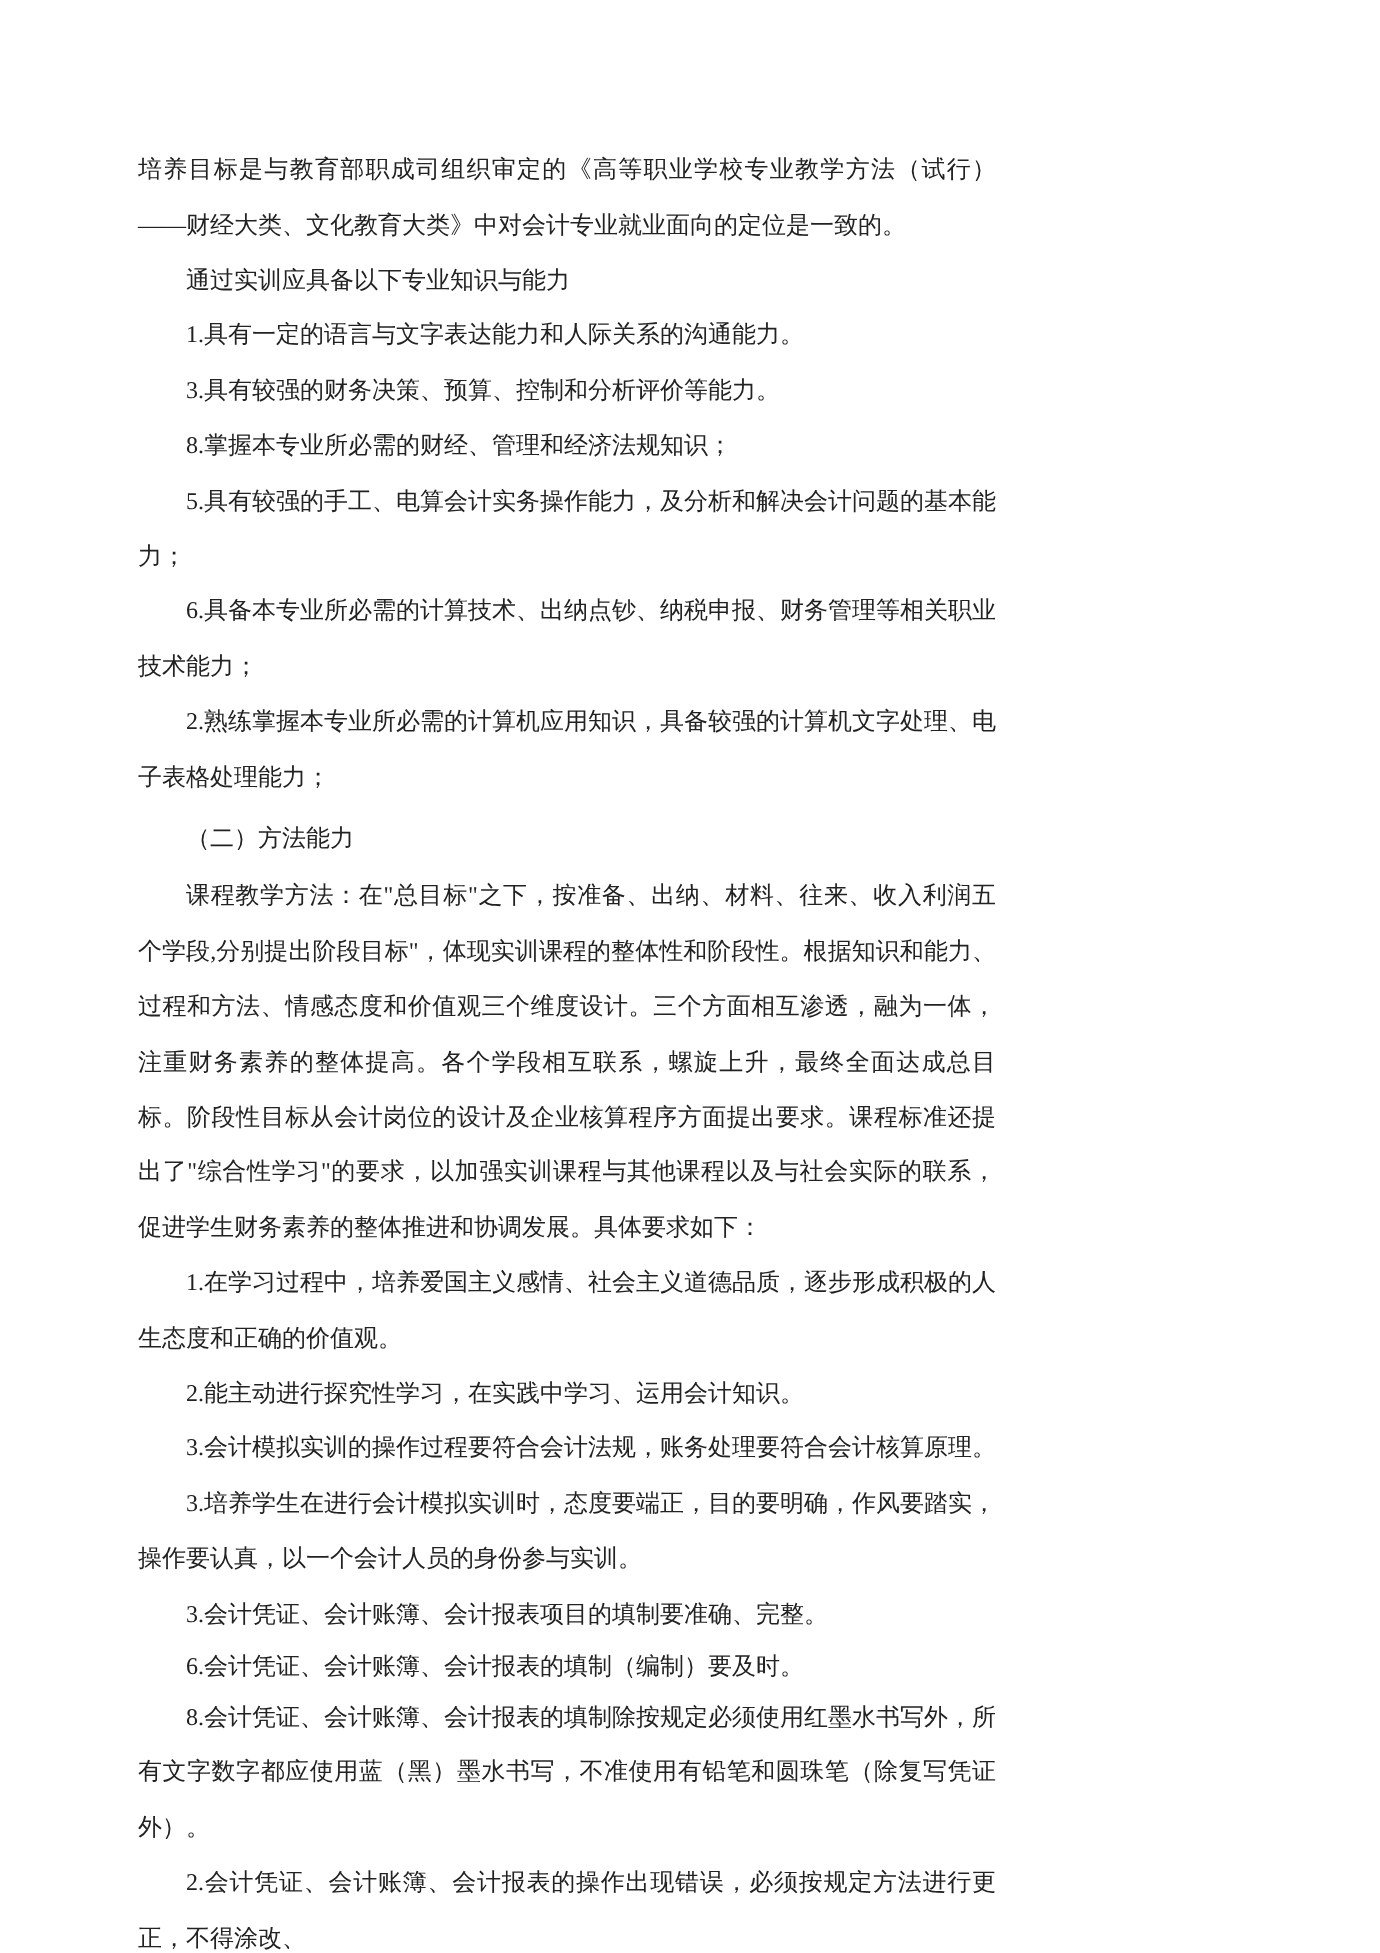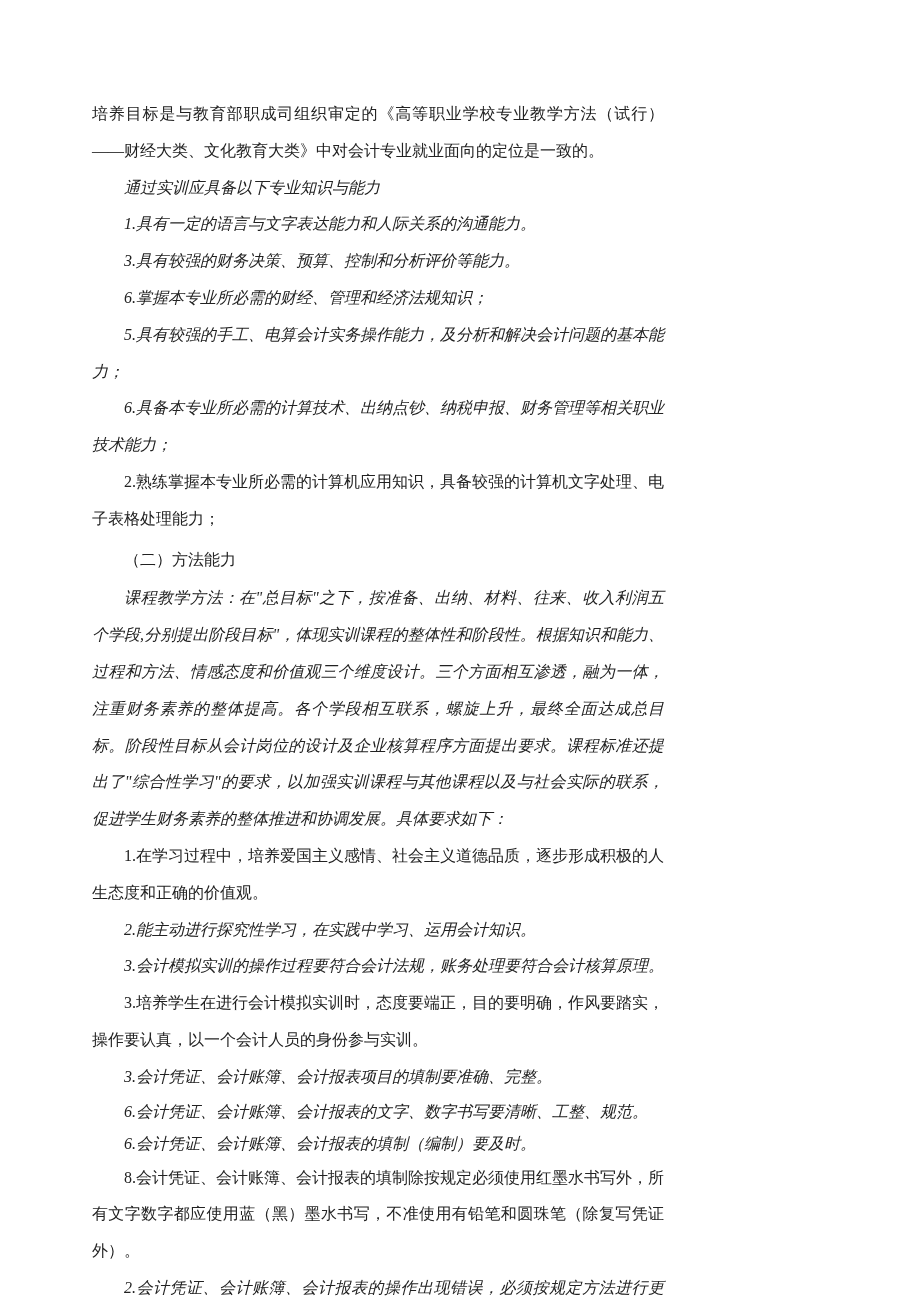--- a/index.html
+++ b/index.html
@@ -17,21 +17,20 @@
     color: #222;
     font-size: 16px;
     line-height: 2.3;
   }
   .para {
     text-align: justify;
     margin: 0;
   }
   .indent {
     text-indent: 2em;
-    font-style: italic;
   }
   .section-title {
     font-weight: 400;
     text-indent: 2em;
     margin-top: 4px;
     margin-bottom: 2px;
   }
   .tight {
     line-height: 2.0;
   }
@@ -40,34 +39,33 @@
 <body>
 
 <div class="page">
 
   <p class="para">培养目标是与教育部职成司组织审定的《高等职业学校专业教学方法（试行）——财经大类、文化教育大类》中对会计专业就业面向的定位是一致的。</p>
 
   <p class="para indent">通过实训应具备以下专业知识与能力</p>
 
   <p class="para indent">1.具有一定的语言与文字表达能力和人际关系的沟通能力。</p>
   <p class="para indent">3.具有较强的财务决策、预算、控制和分析评价等能力。</p>
-  <p class="para indent">6.掌握本专业所必需的财经、管理和经济法规知识；</p>
+  <p class="para indent">8.掌握本专业所必需的财经、管理和经济法规知识；</p>
   <p class="para indent">5.具有较强的手工、电算会计实务操作能力，及分析和解决会计问题的基本能力；</p>
   <p class="para indent">6.具备本专业所必需的计算技术、出纳点钞、纳税申报、财务管理等相关职业技术能力；</p>
   <p class="para" style="text-indent:2em;">2.熟练掌握本专业所必需的计算机应用知识，具备较强的计算机文字处理、电子表格处理能力；</p>
 
   <p class="para section-title">（二）方法能力</p>
 
   <p class="para indent">课程教学方法：在"总目标"之下，按准备、出纳、材料、往来、收入利润五个学段,分别提出阶段目标"，体现实训课程的整体性和阶段性。根据知识和能力、过程和方法、情感态度和价值观三个维度设计。三个方面相互渗透，融为一体，注重财务素养的整体提高。各个学段相互联系，螺旋上升，最终全面达成总目标。阶段性目标从会计岗位的设计及企业核算程序方面提出要求。课程标准还提出了"综合性学习"的要求，以加强实训课程与其他课程以及与社会实际的联系，促进学生财务素养的整体推进和协调发展。具体要求如下：</p>
 
   <p class="para" style="text-indent:2em;">1.在学习过程中，培养爱国主义感情、社会主义道德品质，逐步形成积极的人生态度和正确的价值观。</p>
   <p class="para indent">2.能主动进行探究性学习，在实践中学习、运用会计知识。</p>
   <p class="para indent">3.会计模拟实训的操作过程要符合会计法规，账务处理要符合会计核算原理。</p>
   <p class="para" style="text-indent:2em;">3.培养学生在进行会计模拟实训时，态度要端正，目的要明确，作风要踏实，操作要认真，以一个会计人员的身份参与实训。</p>
   <p class="para indent">3.会计凭证、会计账簿、会计报表项目的填制要准确、完整。</p>
 
-  <p class="para indent tight">6.会计凭证、会计账簿、会计报表的文字、数字书写要清晰、工整、规范。</p>
   <p class="para indent tight">6.会计凭证、会计账簿、会计报表的填制（编制）要及时。</p>
 
   <p class="para" style="text-indent:2em;">8.会计凭证、会计账簿、会计报表的填制除按规定必须使用红墨水书写外，所有文字数字都应使用蓝（黑）墨水书写，不准使用有铅笔和圆珠笔（除复写凭证外）。</p>
   <p class="para indent">2.会计凭证、会计账簿、会计报表的操作出现错误，必须按规定方法进行更正，不得涂改、</p>
 
 </div>
 
 </body></html>

